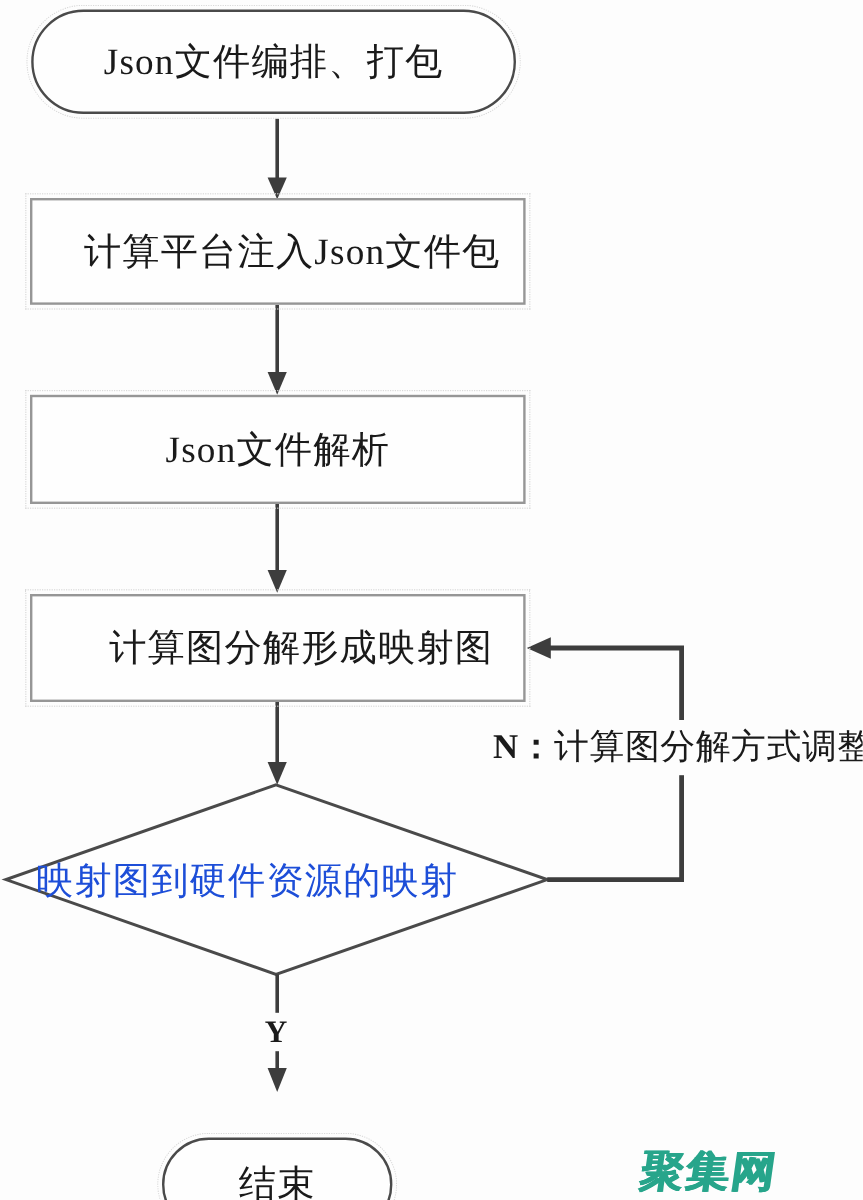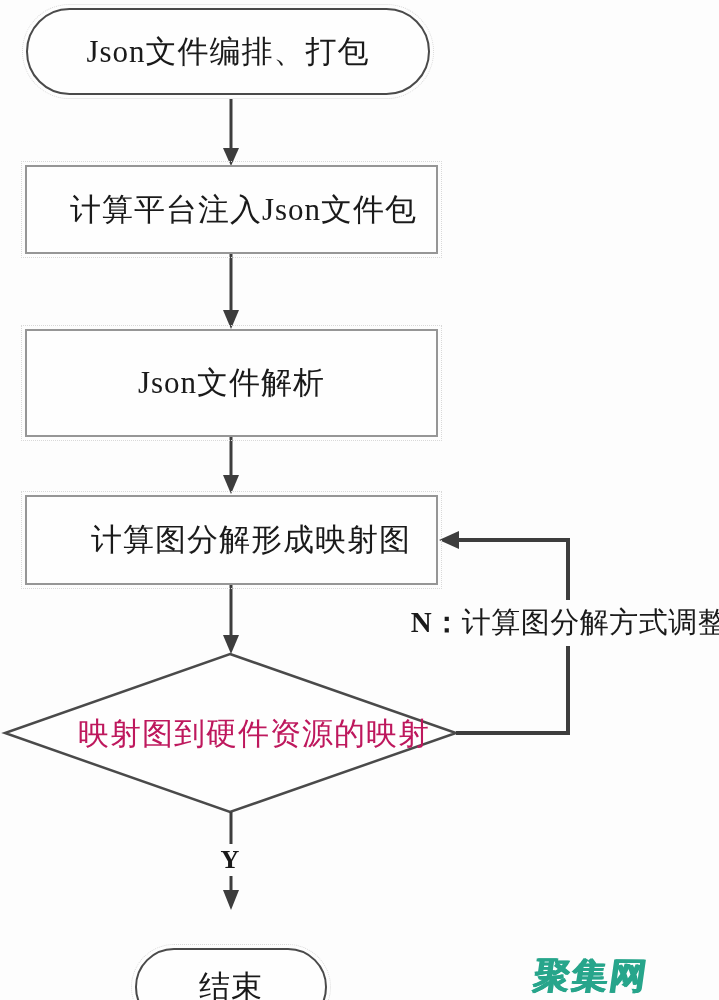--- a/index.html
+++ b/index.html
@@ -51,31 +51,31 @@
     outline-offset: 3px;
   }
   .oval {
     border: 2px solid #4a4a4a;
     border-radius: 999px;
     outline: 1px dotted #d9d9d9;
     outline-offset: 3px;
   }
   .node-start { left: 26px; top: 8px;   width: 404px; height: 87px; }
   .node-step1 { left: 25px; top: 165px; width: 413px; height: 89px; padding-left: 24px; }
-  .node-step2 { left: 25px; top: 329px; width: 413px; height: 108px; }
+  .node-step2 { left: 25px; top: 329px; width: 413px; height: 91px; }
   .node-step3 { left: 25px; top: 495px; width: 413px; height: 90px; padding-left: 39px; }
   .node-end   { left: 135px; top: 948px; width: 192px; height: 78px; }
   .decision-label {
     position: absolute;
     left: 30px; top: 711px;
     width: 400px; height: 46px;
     display: flex;
     align-items: center;
-    justify-content: flex-end;
-    color: #be185d;
+    justify-content: flex-start;
+    color: #1d4ed8;
     font-size: 31px;
     letter-spacing: 1px;
     background: transparent;
   }
   .edge-label-no {
     position: absolute;
     left: 420px; top: 600px;
     width: 298px; height: 46px;
     display: flex;
     align-items: center;

